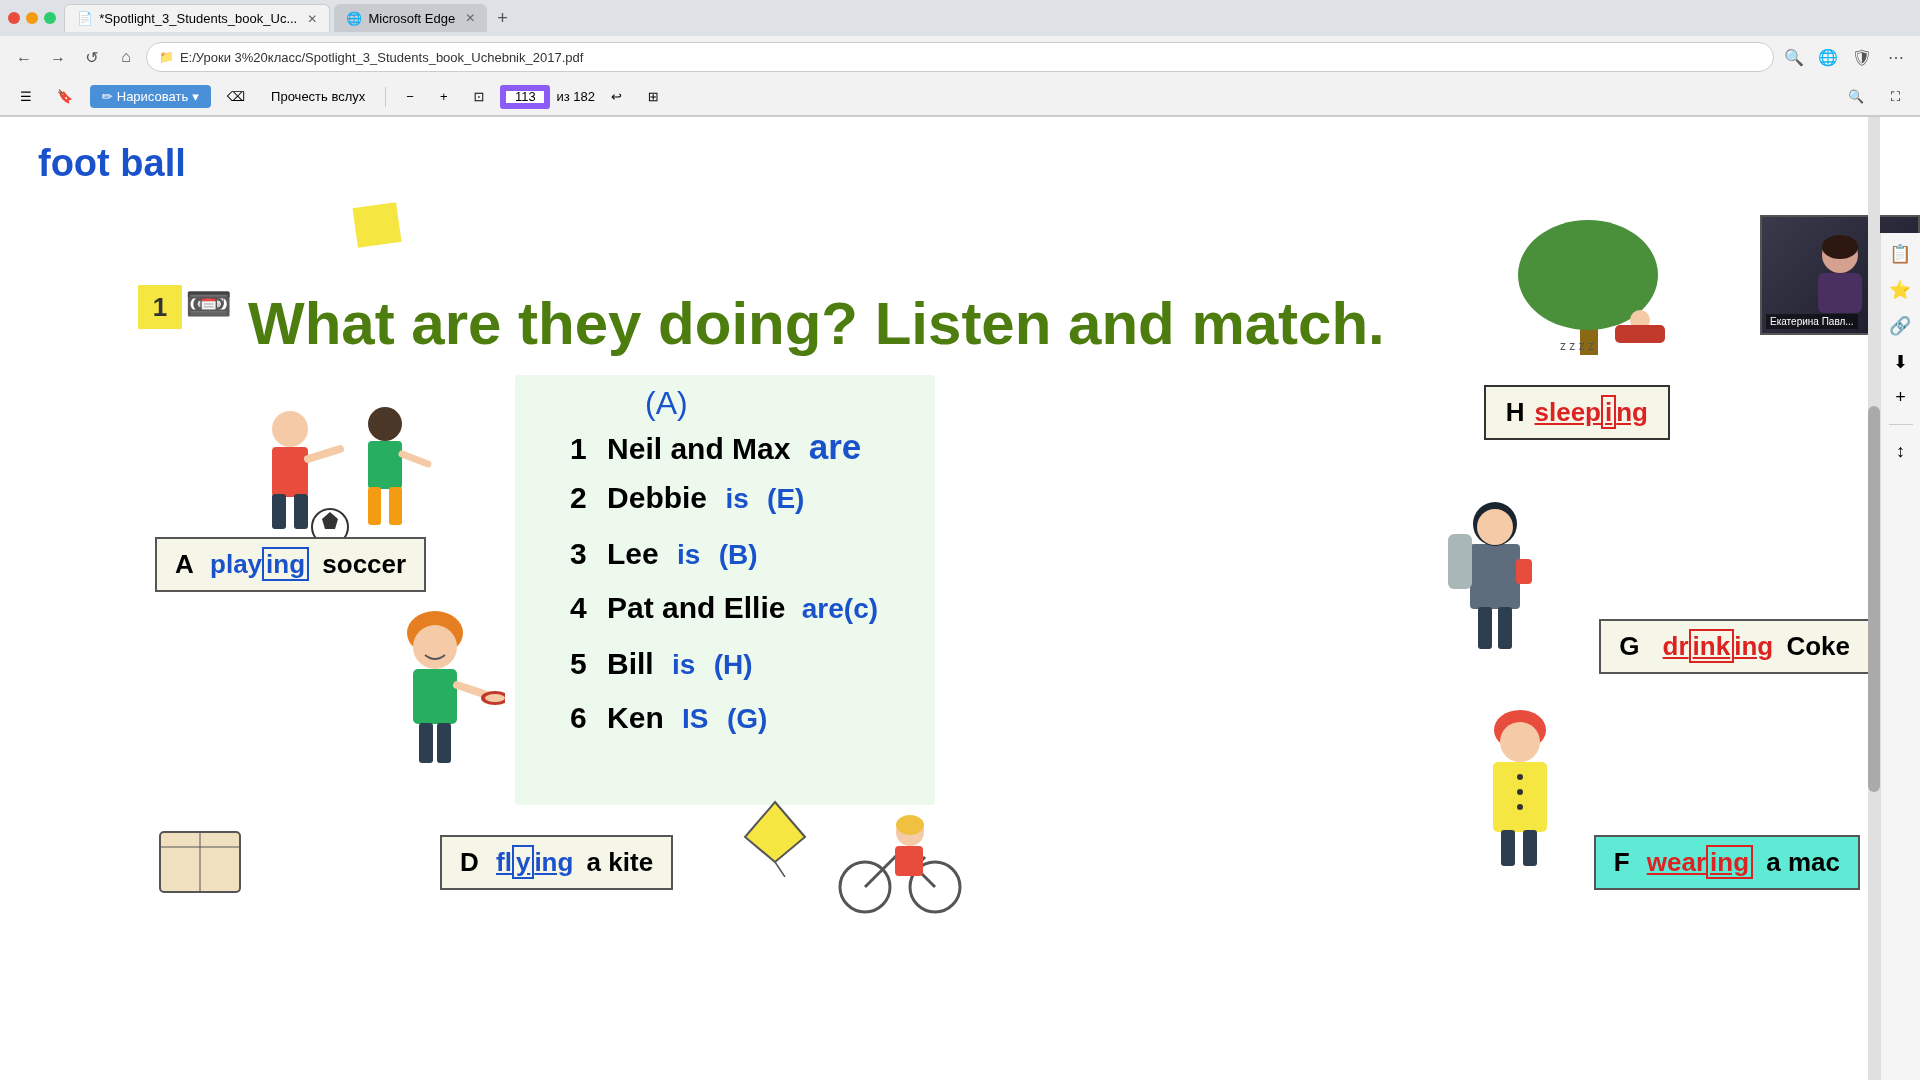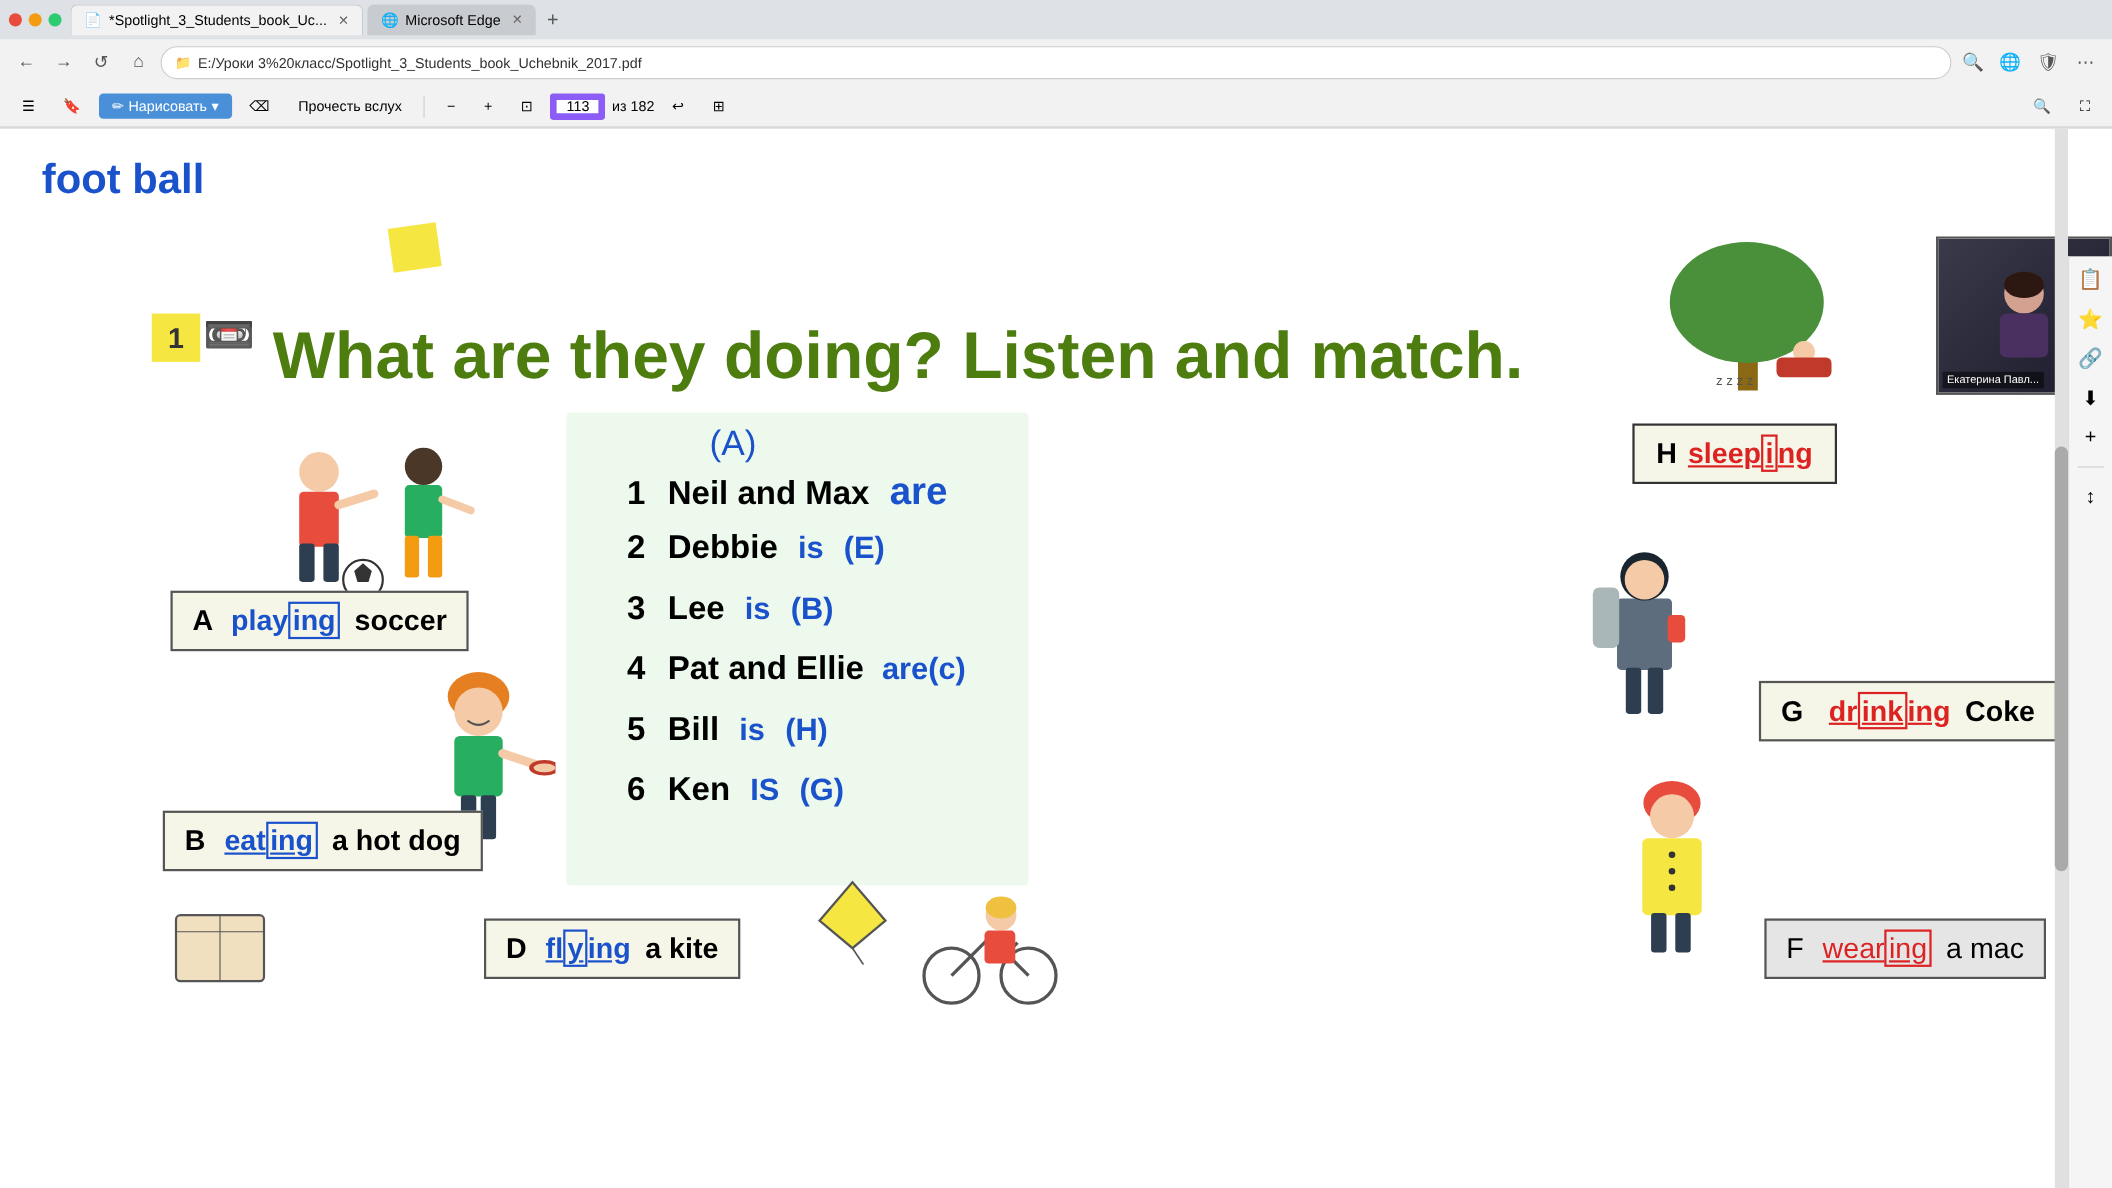--- a/index.html
+++ b/index.html
@@ -127,21 +127,21 @@
       font-family: 'Comic Sans MS', cursive, sans-serif;
       color: #1a52cc;
     }
 
     
     .webcam-overlay {
       position: absolute;
       top: 98px;
       right: 0;
       width: 160px;
-      height: 144px;
+      height: 120px;
       background: #222;
       border: 2px solid #555;
       overflow: hidden;
     }
     .webcam-placeholder {
       width: 100%;
       height: 100%;
       background: linear-gradient(135deg, #3a3a4a 0%, #1a1a2a 100%);
       display: flex;
       align-items: center;
@@ -358,25 +358,20 @@
       <line x1="92" y1="90" x2="122" y2="100" stroke="#f5cba7" stroke-width="8" stroke-linecap="round"></line>
 
       <ellipse cx="130" cy="103" rx="14" ry="7" fill="#c0392b"></ellipse>
       <ellipse cx="130" cy="103" rx="10" ry="4" fill="#f5cba7"></ellipse>
 
       <rect x="54" y="128" width="14" height="40" rx="3" fill="#2c3e50"></rect>
       <rect x="72" y="128" width="14" height="40" rx="3" fill="#2c3e50"></rect>
     </svg>
   </div>
 
-  <div style="position:absolute;top:620px;left:148px;border:2.5px solid #555;background:#f5f5e8;padding:10px 18px;font-size:26px;font-weight:bold;">
-    <span>B</span>
-    <span style="margin-left:10px;color:#1a52cc;text-decoration:underline;">eat<span style="border:2px solid #1a52cc;padding:0 2px;">ing</span></span>
-    <span style="margin-left:6px;">a hot dog</span>
-  </div>
 
   <div style="position:absolute;top:362px;right:360px;width:120px;height:180px;">
     <svg width="120" height="180" viewBox="0 0 120 180">
 
       <rect x="30" y="65" width="50" height="65" rx="4" fill="#5d6d7e"></rect>
       <rect x="8" y="55" width="24" height="55" rx="6" fill="#aab7b8"></rect>
 
       <circle cx="55" cy="45" r="22" fill="#1a252f"></circle>
       <circle cx="55" cy="48" r="18" fill="#f5cba7"></circle>
 
@@ -404,21 +399,21 @@
 
       <circle cx="55" cy="85" r="3" fill="#333"></circle>
       <circle cx="55" cy="100" r="3" fill="#333"></circle>
       <circle cx="55" cy="115" r="3" fill="#333"></circle>
 
       <rect x="36" y="138" width="14" height="36" rx="3" fill="#2c3e50"></rect>
       <rect x="58" y="138" width="14" height="36" rx="3" fill="#2c3e50"></rect>
     </svg>
   </div>
 
-  <div style="position:absolute;top:718px;right:60px;border:2.5px solid #555;background:#e5e5e5;padding:10px 18px;font-size:26px;font-weight:normal;">
+  <div style="position:absolute;top:718px;right:60px;border:2.5px solid #555;background:#5eead4;padding:10px 18px;font-size:26px;font-weight:bold;">
     <span>F</span>
     <span style="margin-left:10px;color:#dd2222;text-decoration:underline;">wear<span style="border:2px solid #dd2222;padding:0 2px;">ing</span></span>
     <span style="margin-left:6px;">a mac</span>
   </div>
 
   <div style="position:absolute;top:695px;left:150px;width:100px;height:90px;">
     <svg width="100" height="90" viewBox="0 0 100 90">
       <rect x="10" y="20" width="80" height="60" rx="4" stroke="#555" stroke-width="2" fill="#f0e0c0"></rect>
       <line x1="10" y1="35" x2="90" y2="35" stroke="#555" stroke-width="1"></line>
       <line x1="50" y1="20" x2="50" y2="80" stroke="#555" stroke-width="1"></line>

